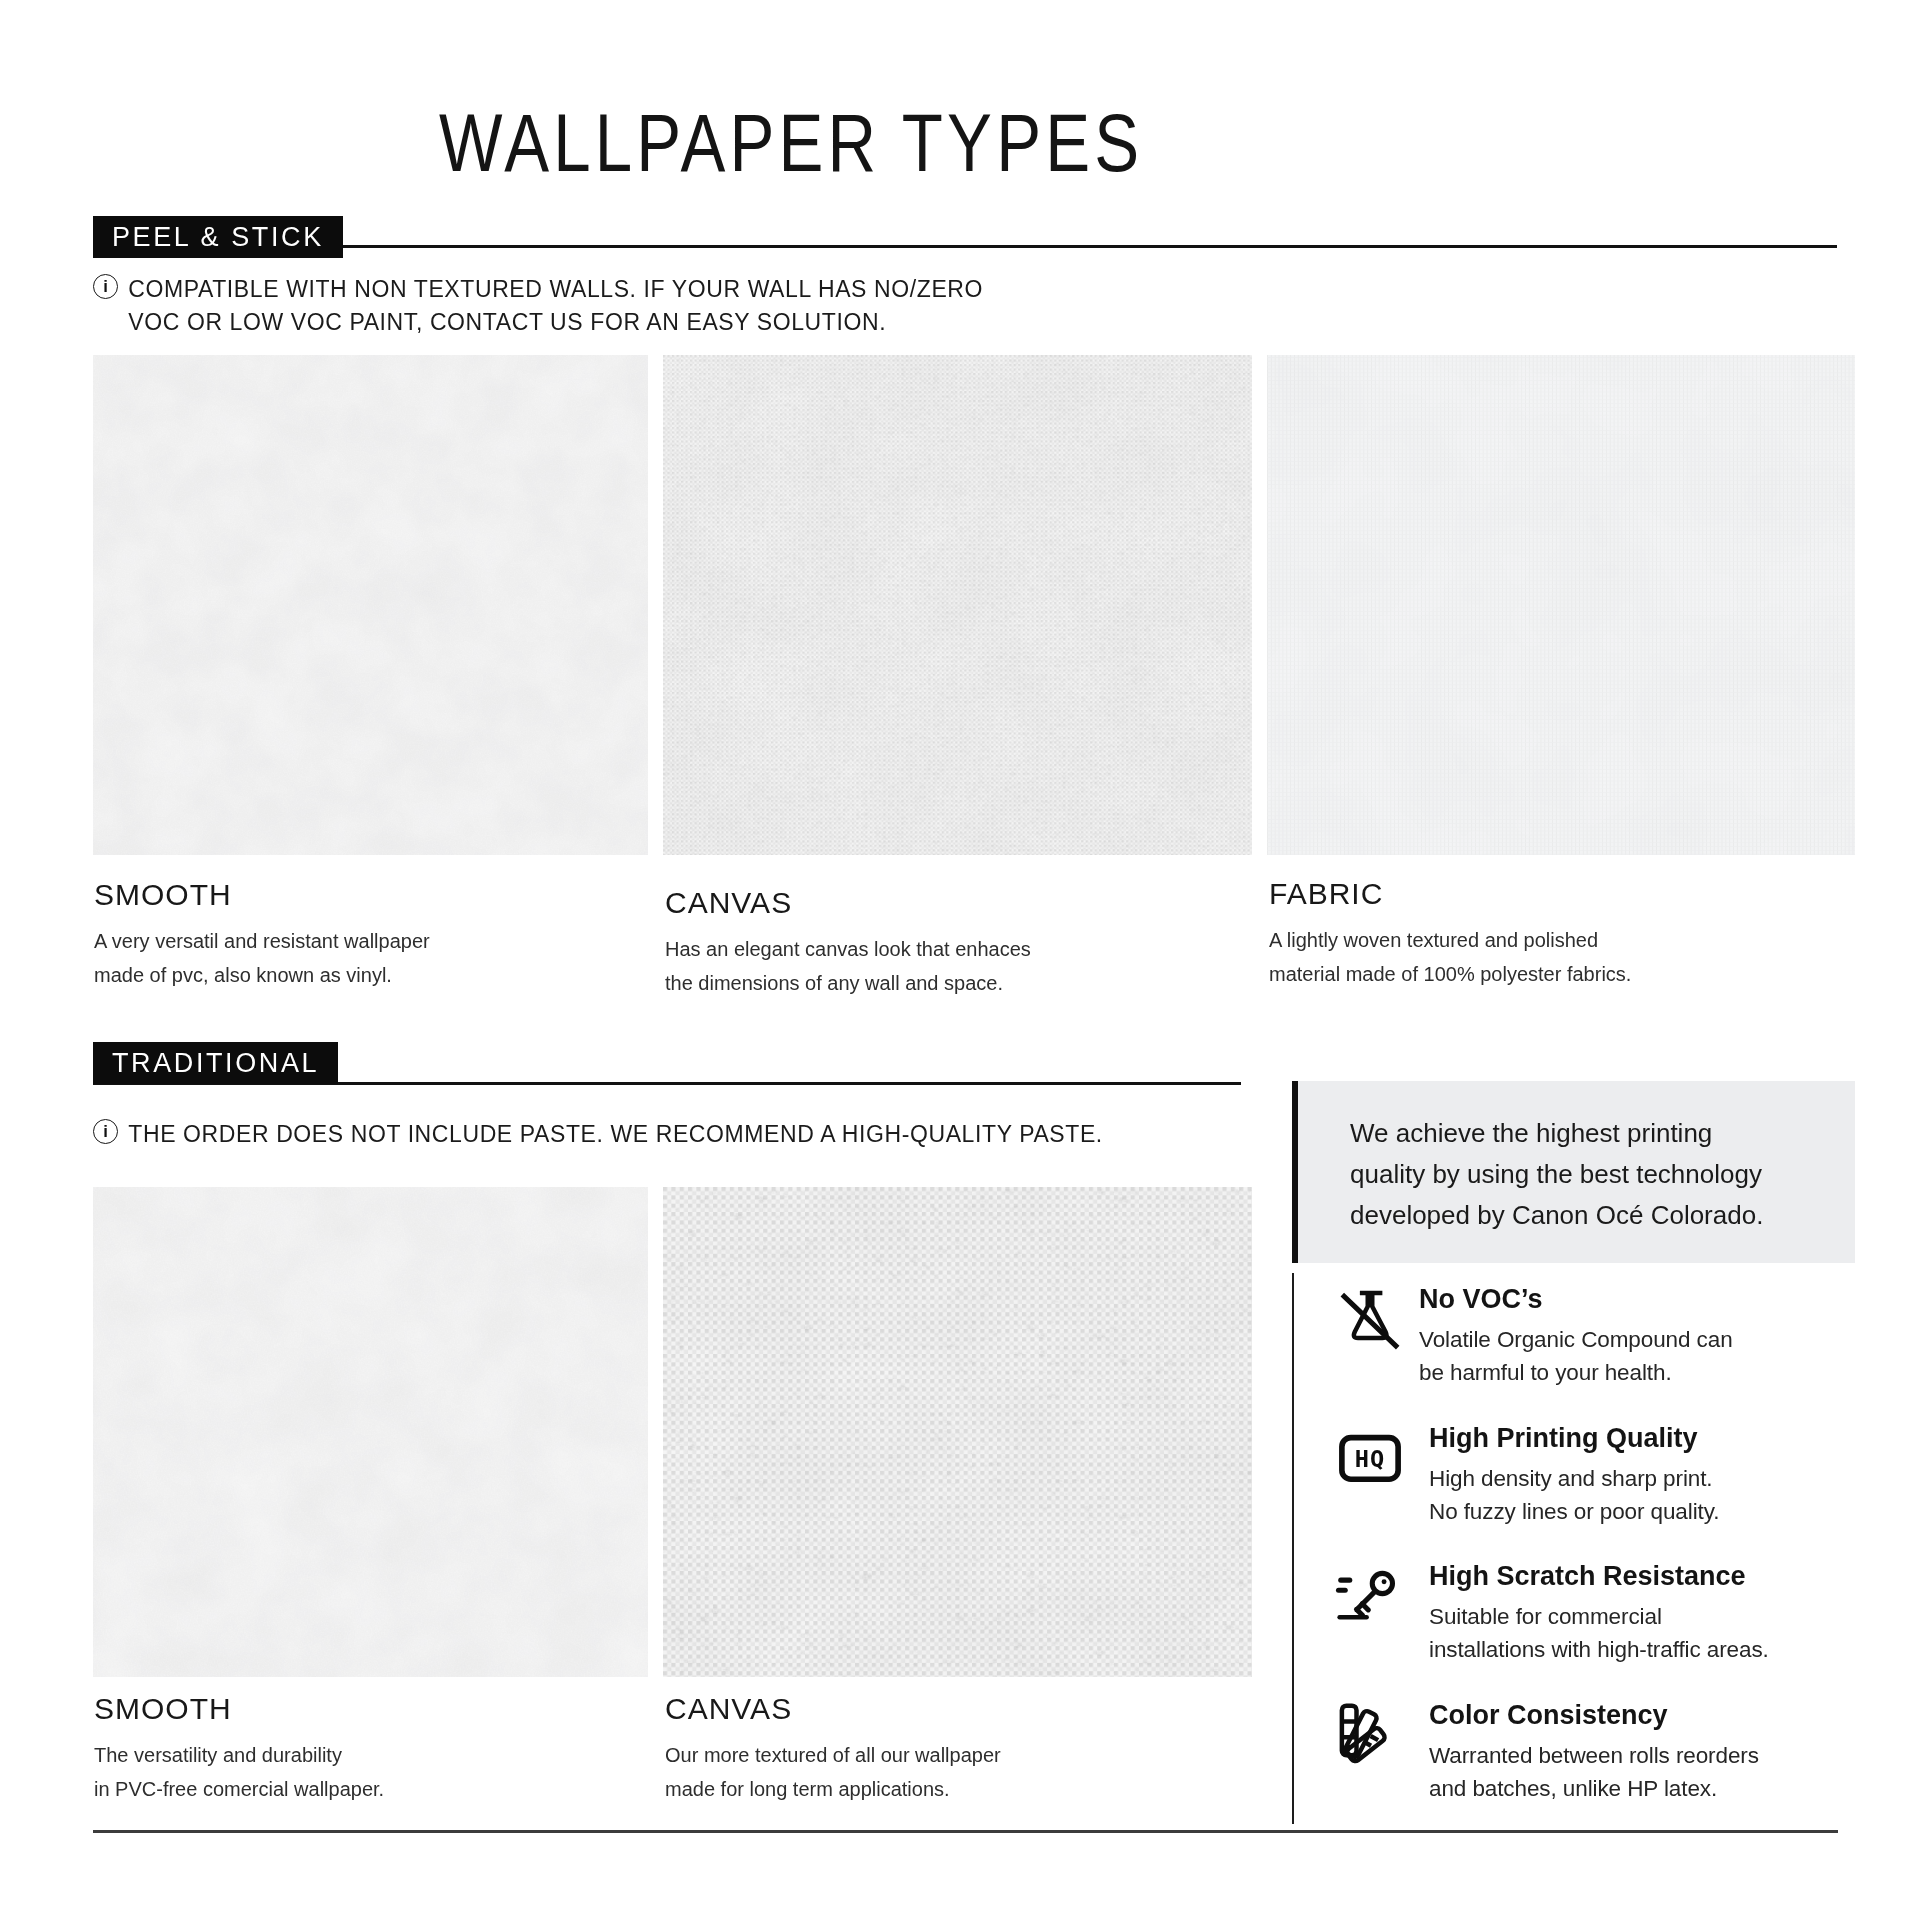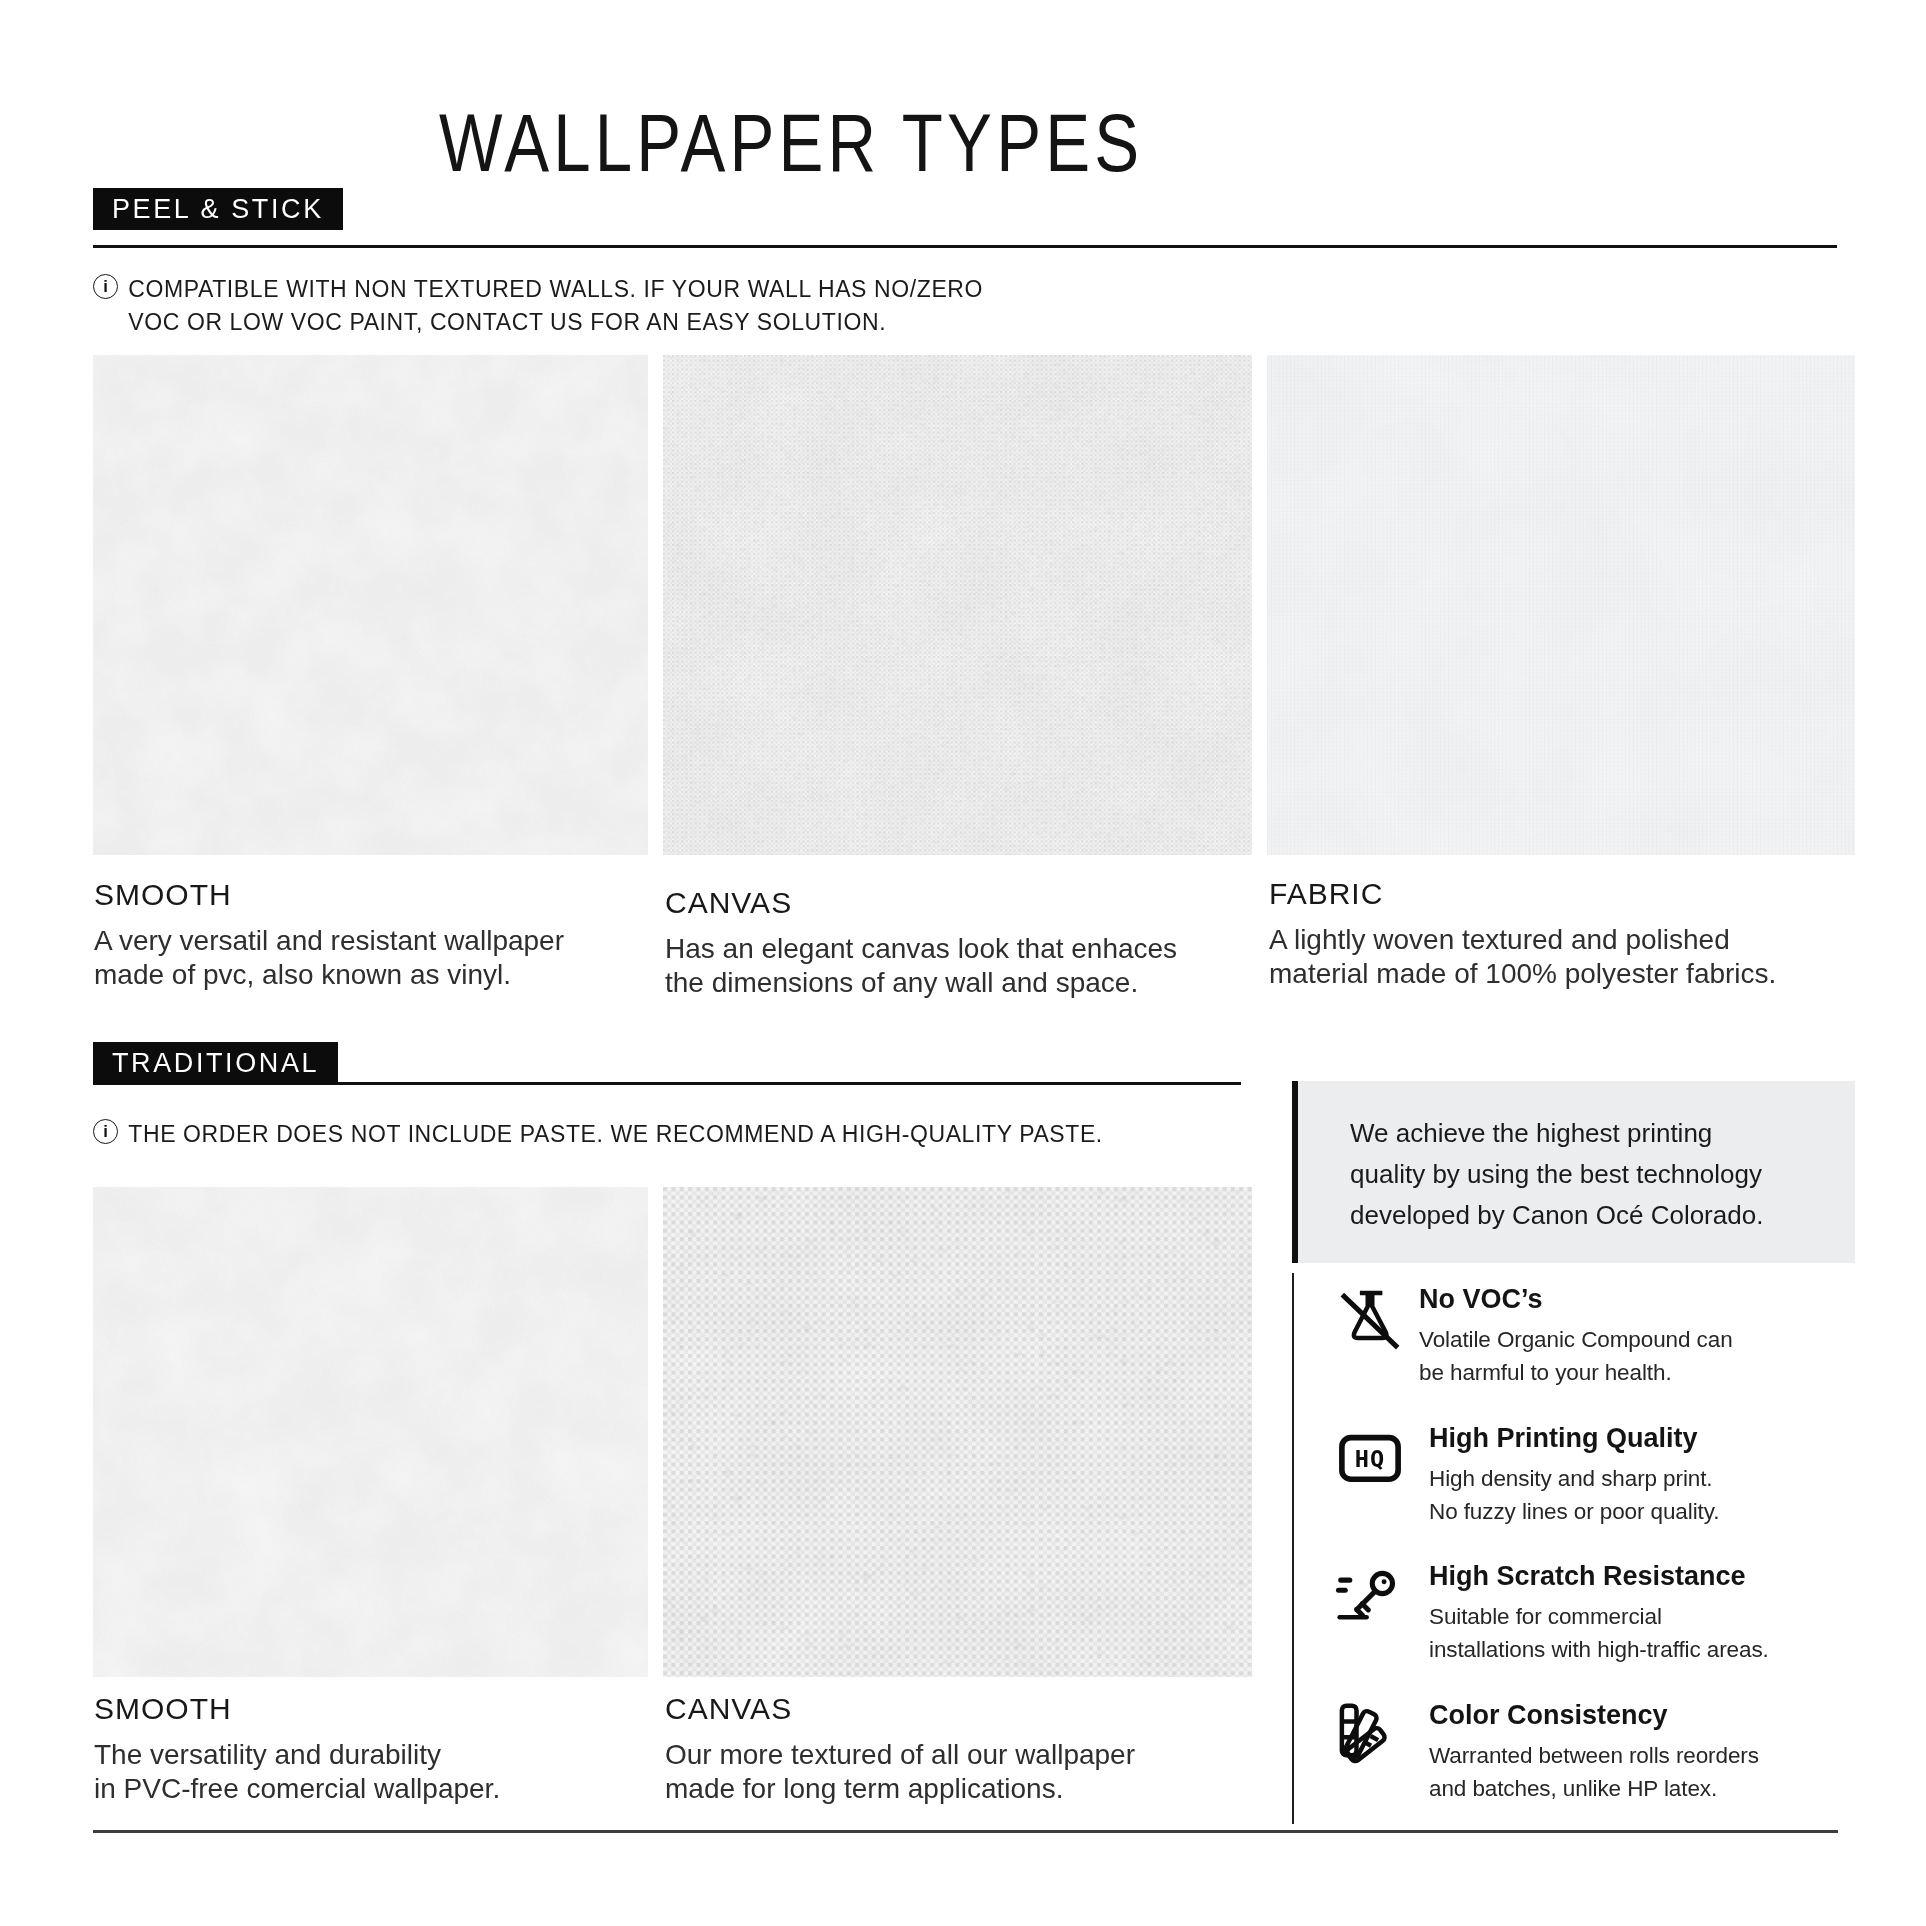--- a/index.html
+++ b/index.html
@@ -25,21 +25,21 @@
     width:23px;height:23px;border:1.9px solid #161616;border-radius:50%;
     display:inline-flex;align-items:center;justify-content:center;
     font-size:16.7px;font-weight:600;flex:0 0 auto;margin-top:1.3px;
   }
   .note-text{font-size:23px;font-weight:500;letter-spacing:0.6px;line-height:33px;color:#1b1b1b;white-space:nowrap;}
   
   .swatch{overflow:hidden;background:#f6f6f6;}
   .swatch svg{display:block;width:100%;height:100%;}
   
   .sw-title{font-size:30px;font-weight:400;letter-spacing:1px;color:#181818;white-space:nowrap;}
-  .sw-desc{font-size:28px;font-weight:300;line-height:34px;color:#2e2e2e;margin-top:11.6px;white-space:nowrap;}
+  .sw-desc{font-size:20px;font-weight:300;line-height:34px;color:#2e2e2e;margin-top:11.6px;white-space:nowrap;}
   
   .quality-box{
     left:1292px;top:1081px;width:563px;height:182px;background:#ecedef;
     border-left:6.4px solid #111;box-sizing:border-box;
   }
   .quality-text{padding:32px 0 0 40px;font-size:26px;line-height:41px;font-weight:400;color:#1a1a1a;white-space:nowrap;margin-left:12px;}
   
   .feat-divider{left:1292px;top:1273px;width:1.9px;height:551px;background:#1d1d1d;}
   .feature{left:1334px;width:521px;display:flex;gap:23px;align-items:flex-start;}
   .feat-icon{flex:0 0 72px;width:72px;height:72px;}
@@ -49,21 +49,21 @@
   .bottom-rule{left:93px;top:1830px;width:1745px;height:2.6px;background:#3c3c3c;}
 </style>
 </head>
 <body>
 
 <div id="canvas">
 
   <div class="abs page-title">WALLPAPER TYPES</div>
 
   <div class="abs sec-line" style="left:93px;top:245px;width:1744px;"></div>
-  <div class="abs sec-label" style="left:93px;top:188px;">PEEL &amp; STICK</div>
+  <div class="abs sec-label" style="left:93px;top:216px;">PEEL &amp; STICK</div>
 
   <div class="abs note" style="left:93px;top:273px;">
     <span class="info-circle">i</span>
     <div class="note-text">
       <div>COMPATIBLE WITH NON TEXTURED WALLS. IF YOUR WALL HAS NO/ZERO</div>
       <div>VOC OR LOW VOC PAINT, CONTACT US FOR AN EASY SOLUTION.</div>
     </div>
   </div>
 
   <div class="abs swatch" style="left:93px;top:355px;width:555px;height:500px;">

